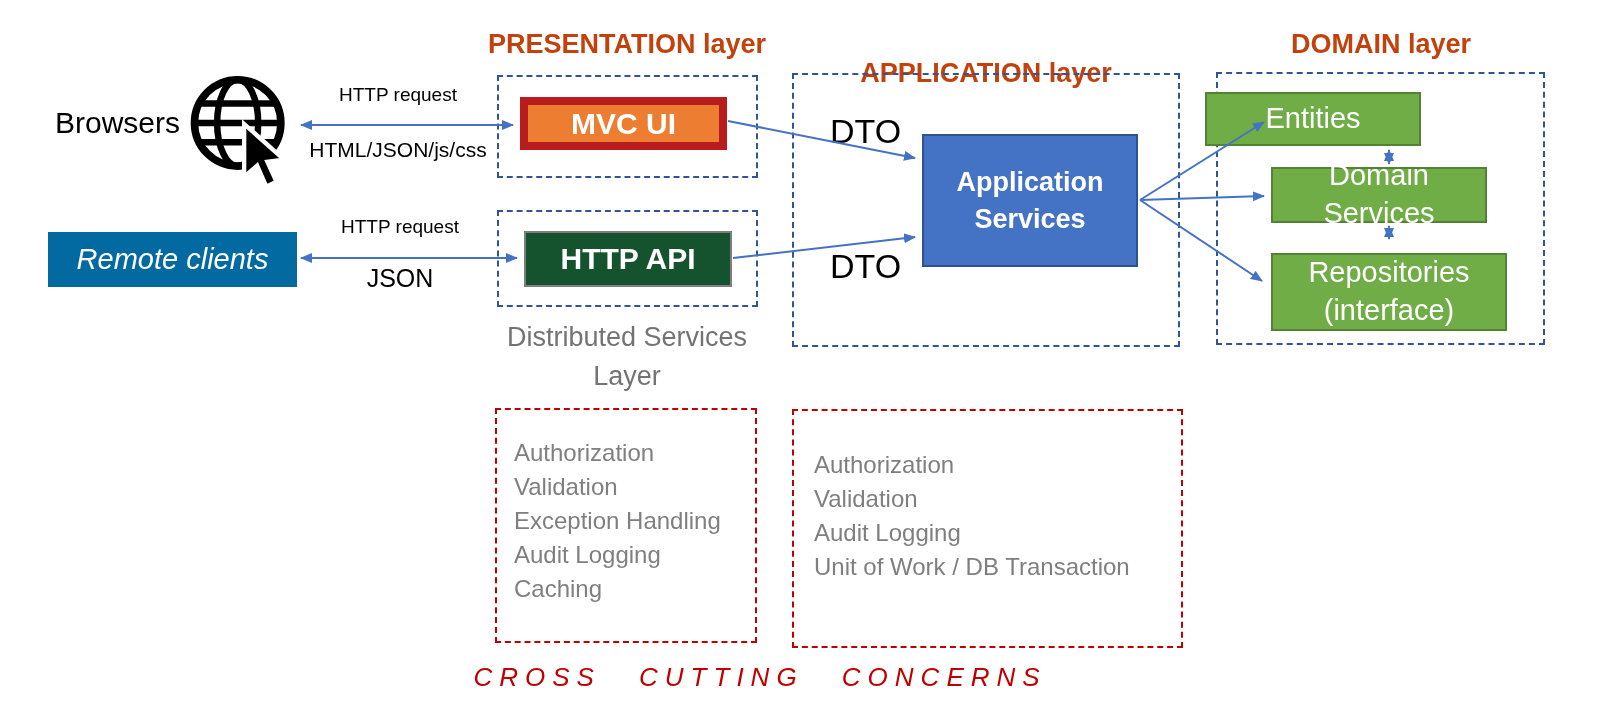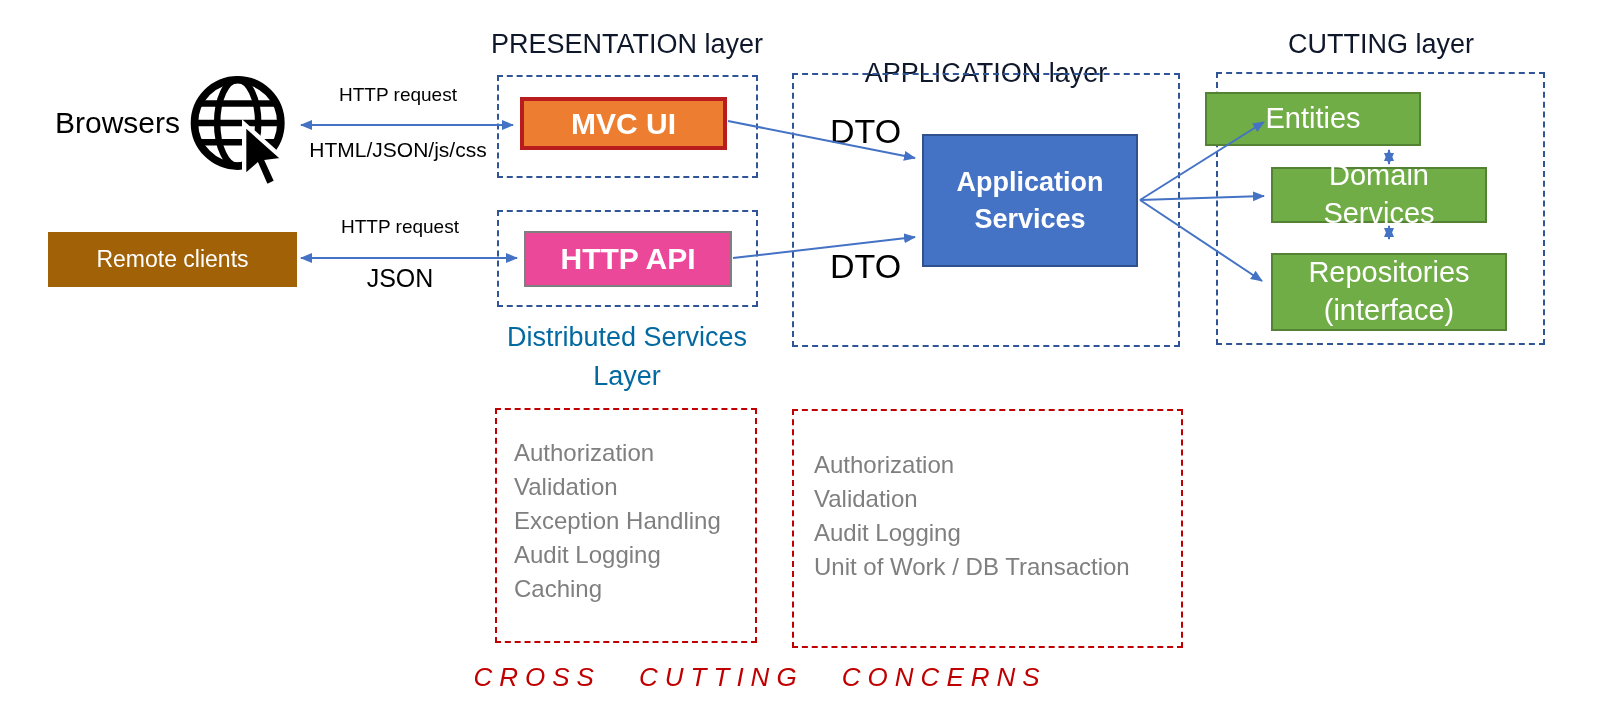--- a/index.html
+++ b/index.html
@@ -4,61 +4,61 @@
 <style>
   html,body{margin:0;padding:0;background:#ffffff;}
   #canvas{
     position:relative;width:1600px;height:727px;background:#ffffff;overflow:hidden;
     font-family:"Liberation Sans",sans-serif;
   }
   .abs{position:absolute;}
   .center{display:flex;align-items:center;justify-content:center;text-align:center;}
 
   
-  .layer-title{color:#0f172a;font-size:27px;font-weight:400;}
+  .layer-title{color:#c2410c;font-size:27px;font-weight:700;}
 
   
   .blue-dash{border:2.5px dashed #2F5597;box-sizing:border-box;background:transparent;}
   .red-dash{border:2.5px dashed #C00000;box-sizing:border-box;background:transparent;}
 
   
   .node{box-sizing:border-box;color:#ffffff;}
-  .node-mvc{background:#ED7D31;border:4px solid #b91c1c;font-size:30px;font-weight:bold;}
-  .node-api{background:#ec4899;border:2px solid #7F7F7F;font-size:30px;font-weight:bold;}
+  .node-mvc{background:#ED7D31;border:8px solid #b91c1c;font-size:30px;font-weight:bold;}
+  .node-api{background:#14532d;border:2px solid #7F7F7F;font-size:30px;font-weight:bold;}
   .node-appsvc{background:#4472C4;border:2px solid #2F528F;font-size:27px;font-weight:bold;line-height:1.35;padding:0 36px;}
   .node-green{background:#70AD47;border:2px solid #548235;font-size:29px;font-weight:400;line-height:1.3;}
-  .node-black{background:#a16207;font-size:23px;font-weight:400;}
+  .node-black{background:#0369a1;font-size:29px;font-weight:400;font-style:italic;}
 
   .plain-label{color:#000000;}
   .browsers-label{font-size:30px;}
   .req-label{font-size:19px;text-align:right;}
   .sub-label{font-size:21px;}
   .json-label{font-size:25px;}
   .dto-label{font-size:34px;}
 
-  .dist-title{color:#0369a1;font-size:27px;line-height:39px;}
+  .dist-title{color:#737373;font-size:27px;line-height:39px;}
 
   .concern-list{padding:0;}
   .concern-item{color:#7F7F7F;font-size:24px;line-height:34px;white-space:nowrap;}
 
   .footer-text{
     color:#C00000;font-size:26px;font-style:italic;font-weight:400;
     letter-spacing:7px;word-spacing:24px;white-space:nowrap;
   }
 
   svg.overlay{position:absolute;left:0;top:0;pointer-events:none;}
 </style>
 </head>
 <body>
 
 <div id="canvas">
 
   <div class="abs center layer-title" style="left:467px;top:28px;width:320px;height:32px;">PRESENTATION layer</div>
   <div class="abs center layer-title" style="left:796px;top:28px;width:380px;height:32px;margin-top:29px;">APPLICATION layer</div>
-  <div class="abs center layer-title" style="left:1206px;top:28px;width:350px;height:32px;">CUTTING layer</div>
+  <div class="abs center layer-title" style="left:1206px;top:28px;width:350px;height:32px;">DOMAIN layer</div>
 
   <div class="abs blue-dash" style="left:497px;top:75px;width:261px;height:103px;"></div>
   <div class="abs blue-dash" style="left:497px;top:210px;width:261px;height:97px;"></div>
   <div class="abs blue-dash" style="left:792px;top:73px;width:388px;height:274px;"></div>
   <div class="abs blue-dash" style="left:1216px;top:72px;width:329px;height:273px;"></div>
 
   <div class="abs plain-label browsers-label" style="left:55px;top:106px;">Browsers</div>
 
   <svg class="abs" style="left:188px;top:72px;" width="108" height="118" viewBox="0 0 100 109">
     <circle cx="46" cy="47" r="40" fill="none" stroke="#000" stroke-width="7"></circle>

